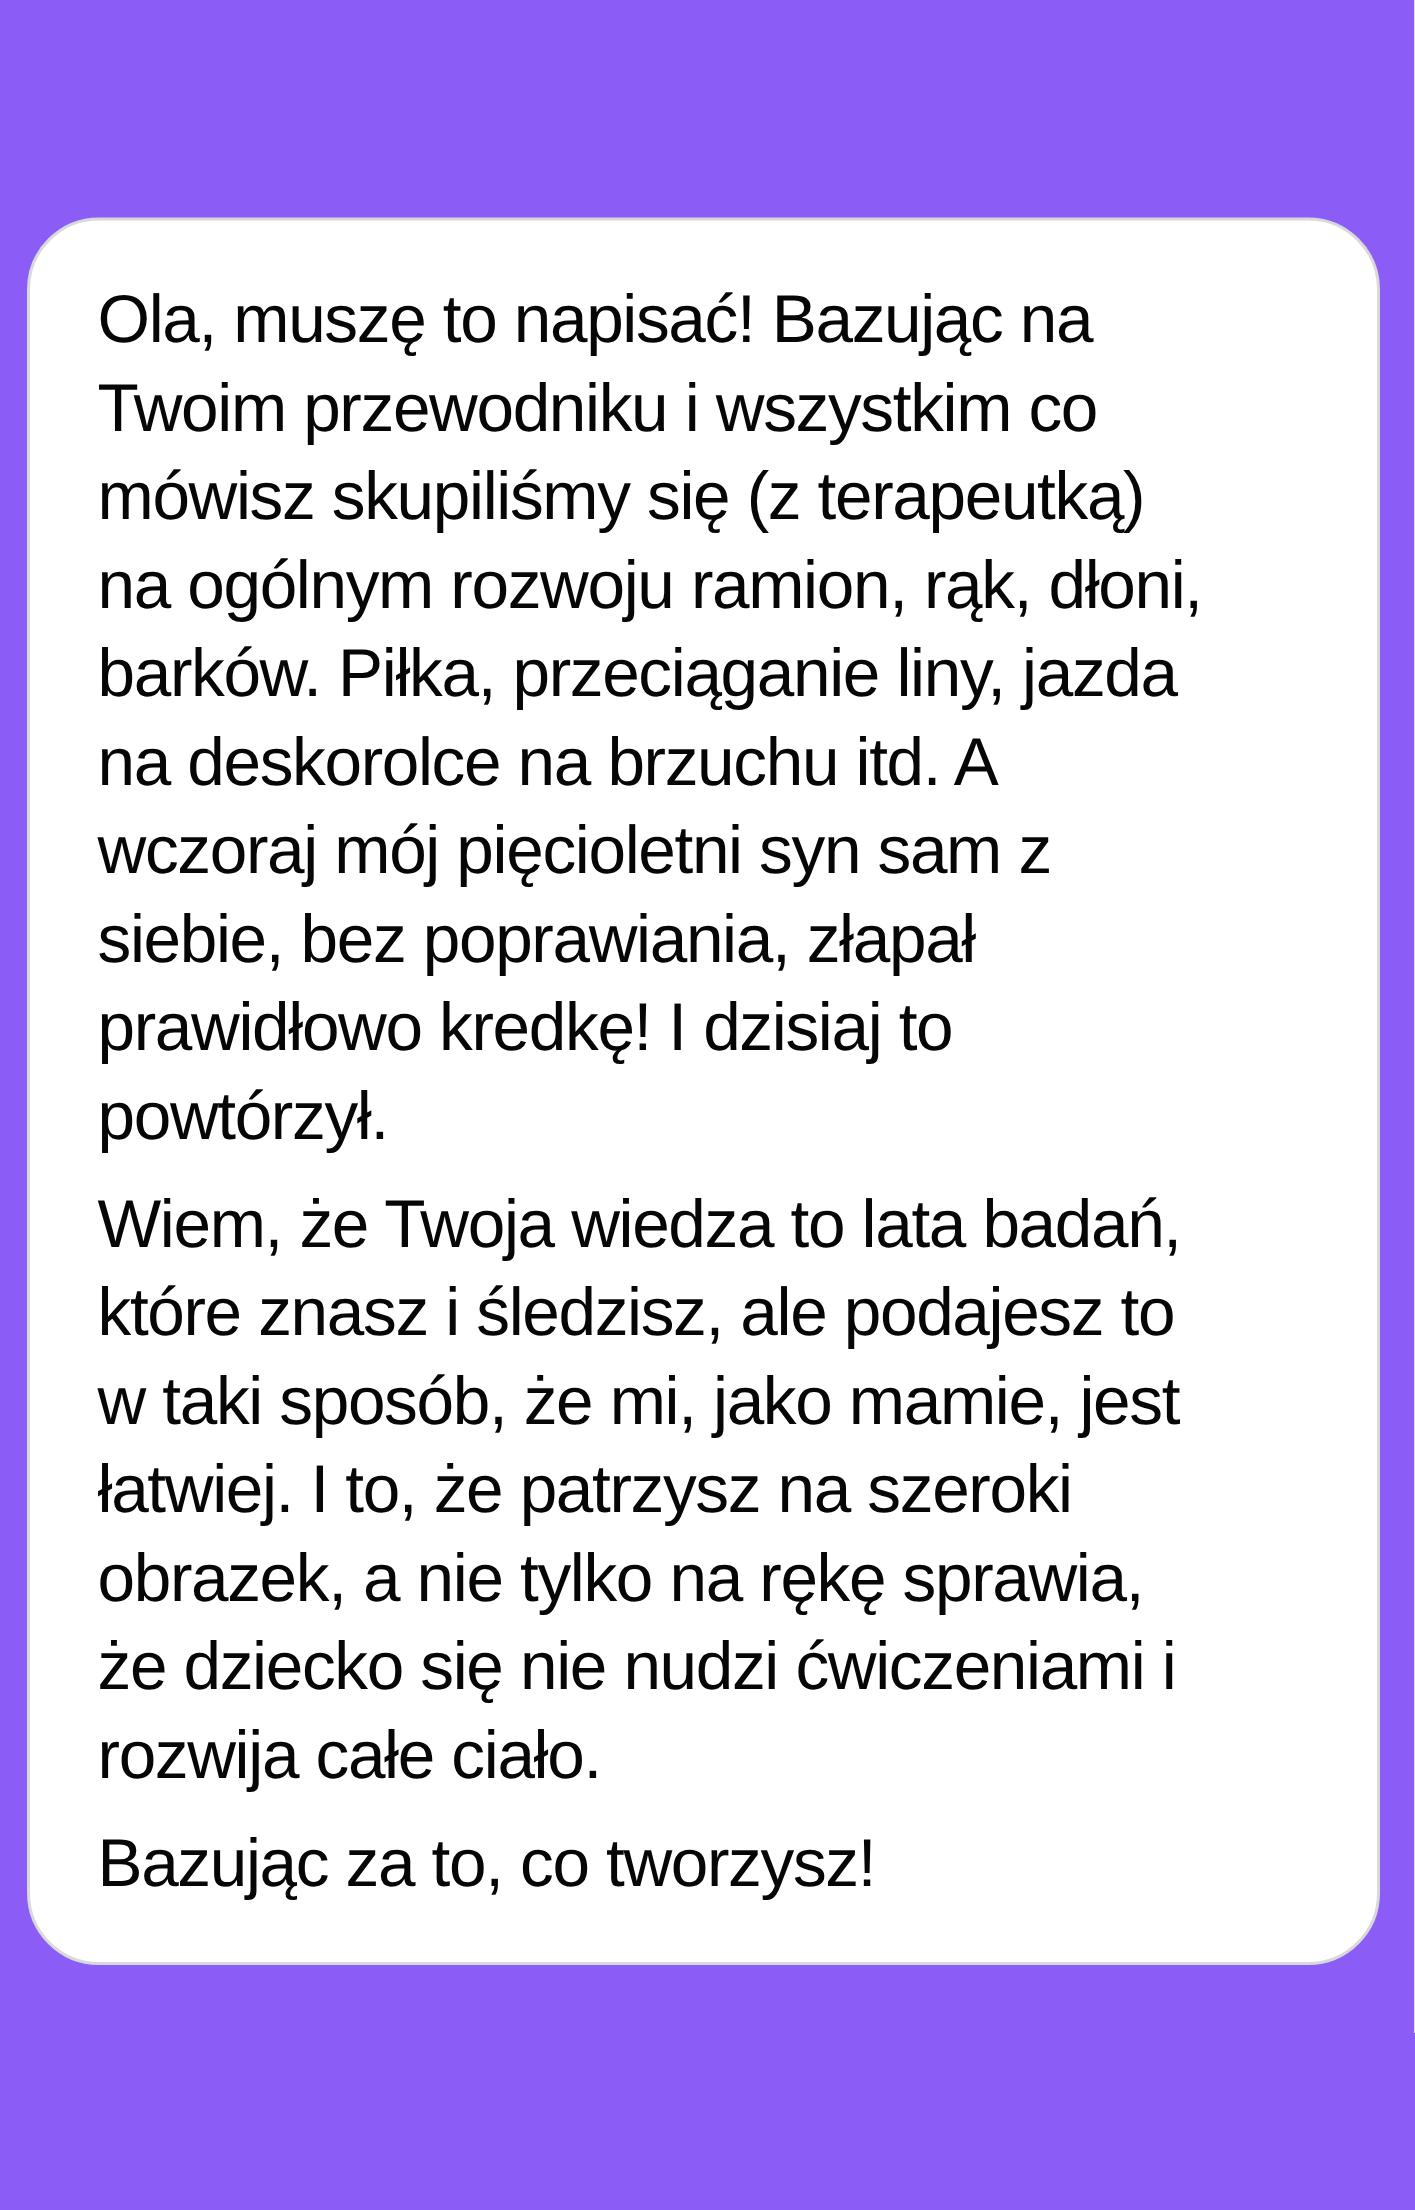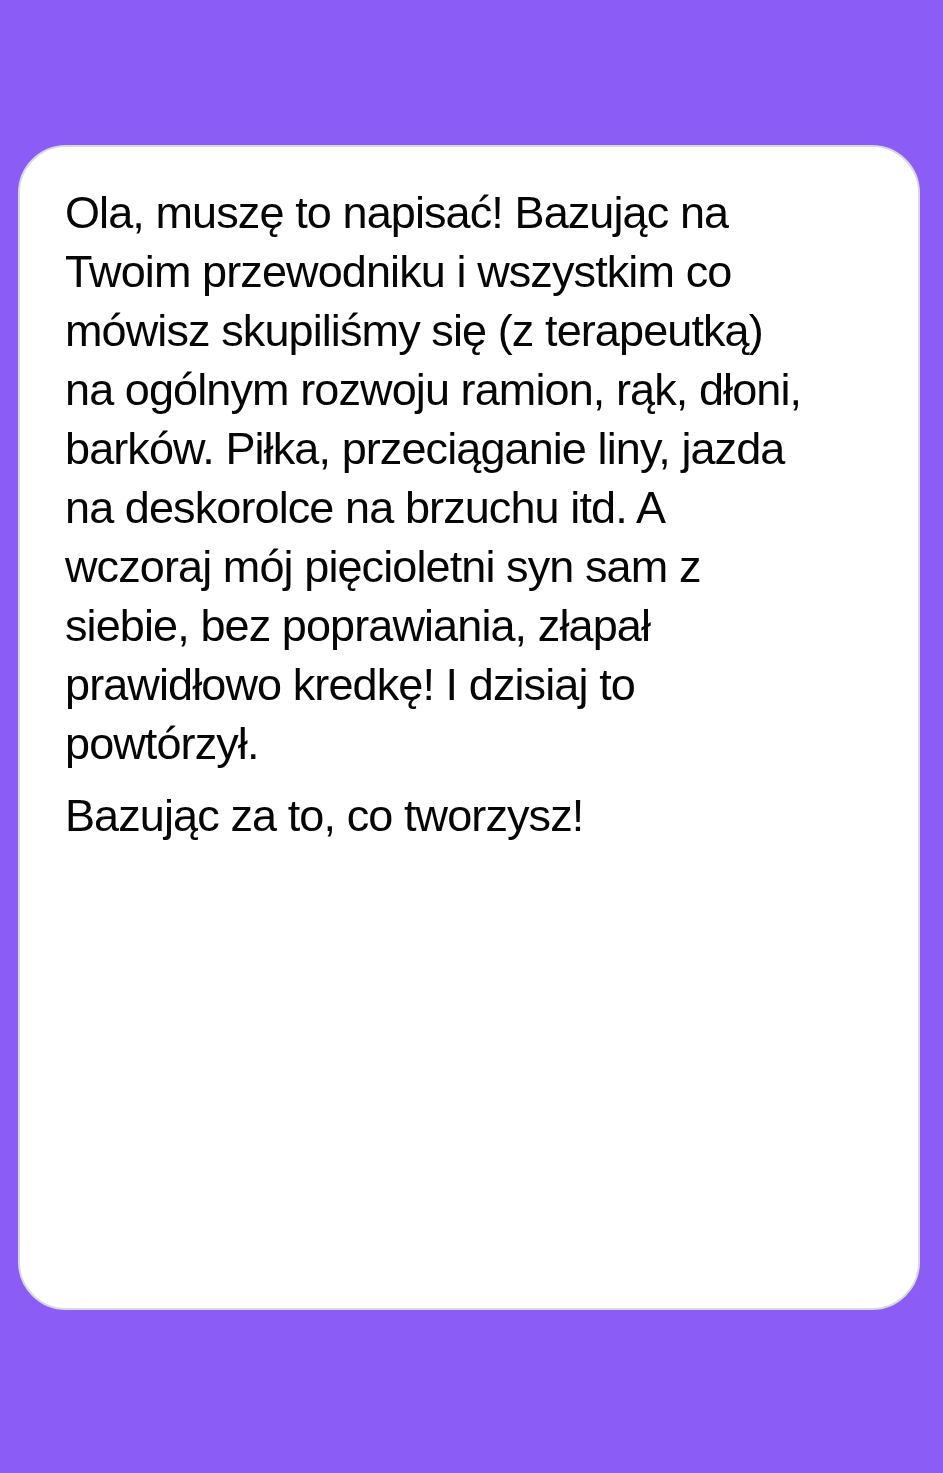--- a/index.html
+++ b/index.html
@@ -50,16 +50,23 @@
       <p>Ola, muszę to napisać! Bazując na
 Twoim przewodniku i wszystkim co
 mówisz skupiliśmy się (z terapeutką)
 na ogólnym rozwoju ramion, rąk, dłoni,
 barków. Piłka, przeciąganie liny, jazda
 na deskorolce na brzuchu itd. A
 wczoraj mój pięcioletni syn sam z
 siebie, bez poprawiania, złapał
 prawidłowo kredkę! I dzisiaj to
 powtórzył.</p>
+      <p>Wiem, że Twoja wiedza to lata badań,
+które znasz i śledzisz, ale podajesz to
+w taki sposób, że mi, jako mamie, jest
+łatwiej. I to, że patrzysz na szeroki
+obrazek, a nie tylko na rękę sprawia,
+że dziecko się nie nudzi ćwiczeniami i
+rozwija całe ciało.</p>
       <p>Bazując za to, co tworzysz!</p>
     </div>
   </div>
 </div>
 
 </body></html>

